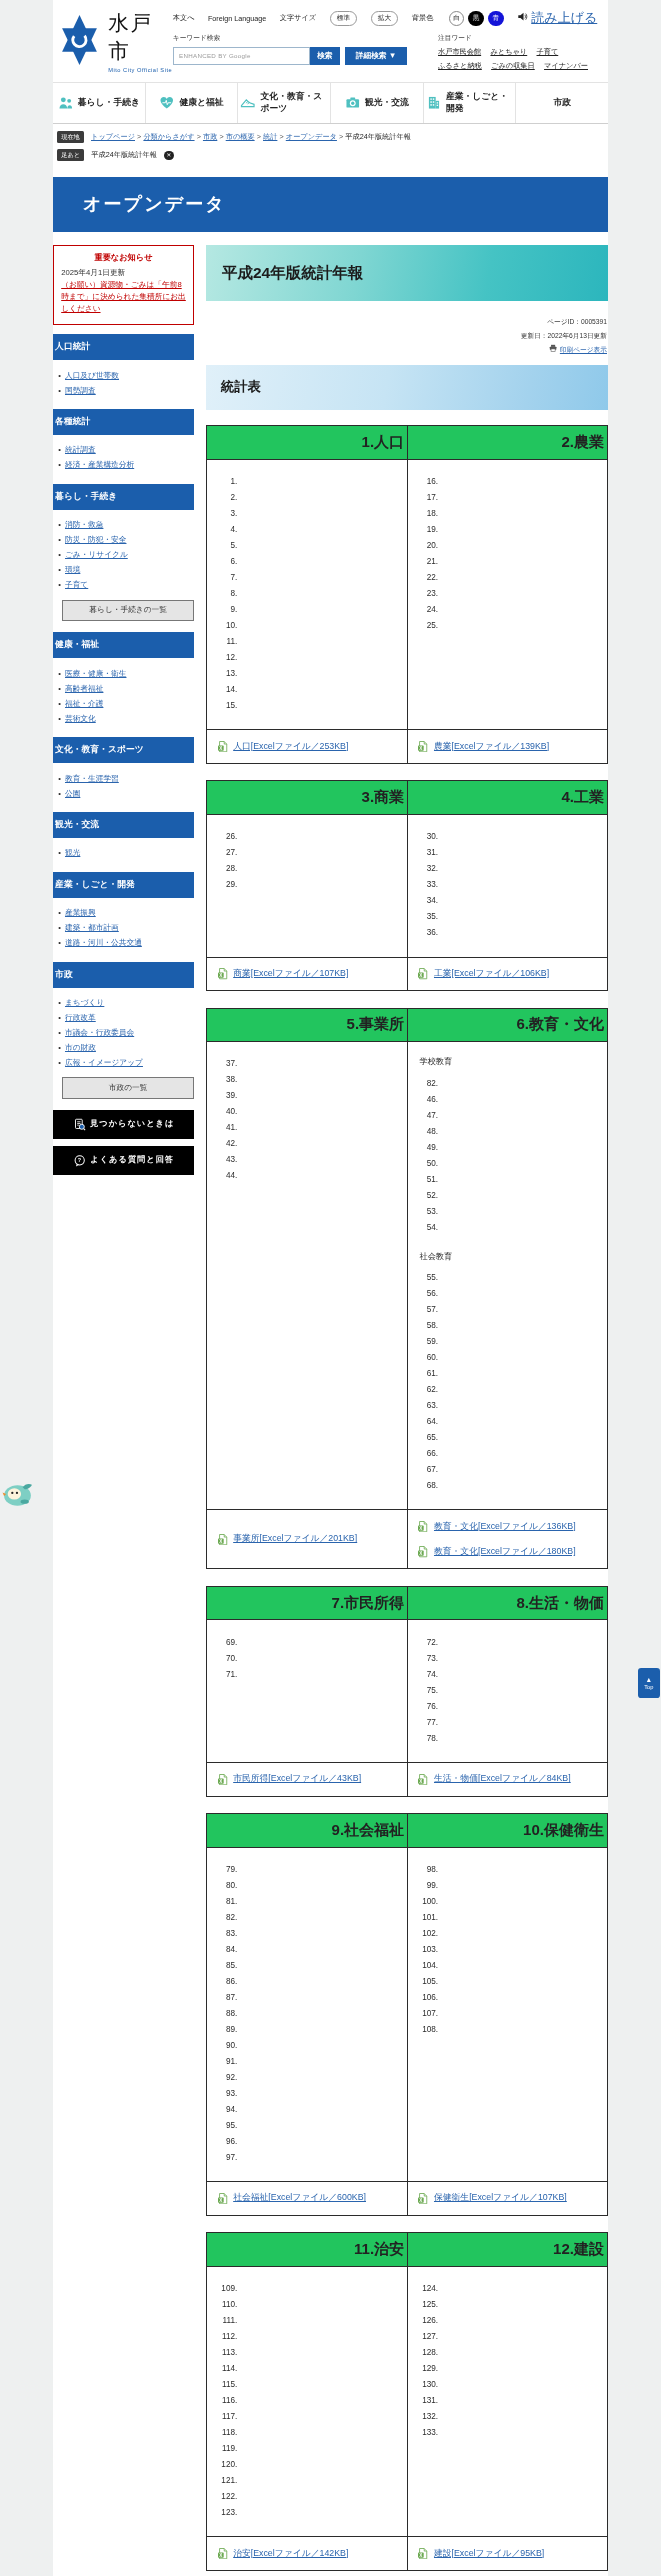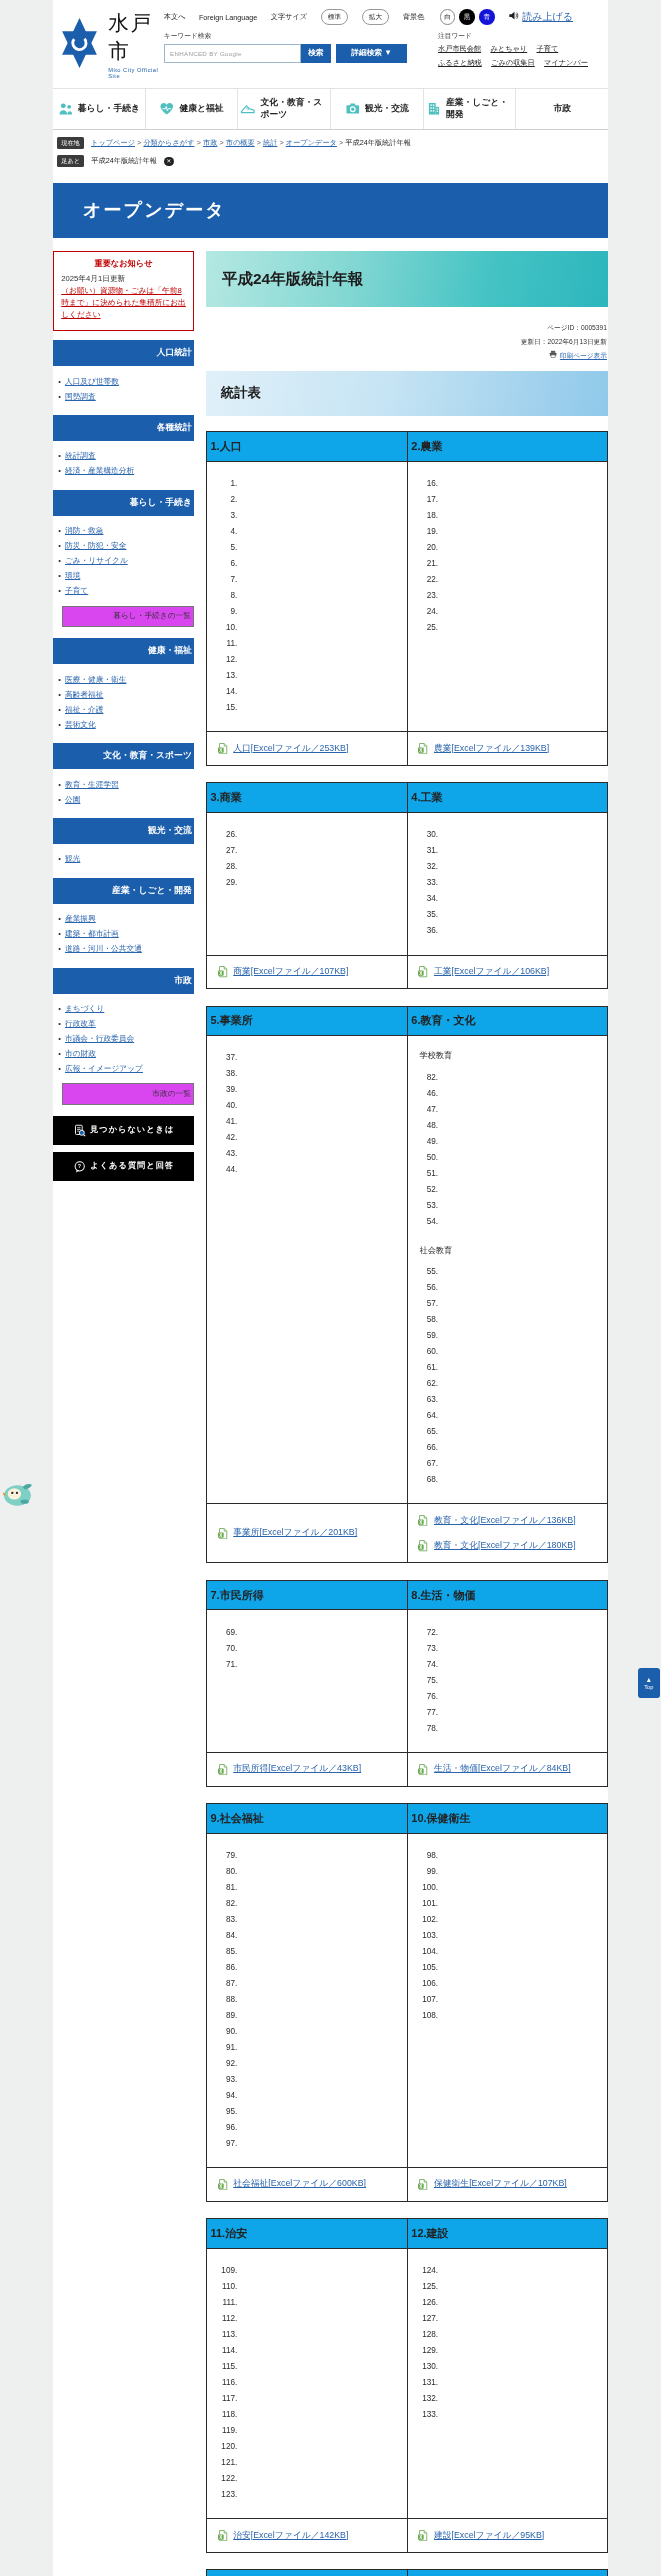--- a/index.html
+++ b/index.html
@@ -19,29 +19,29 @@
   .logo-jp { font-size: 20.6px; font-weight: normal; color: #111; letter-spacing: 1.5px; display: block; }
   .logo-en { font-size: 5.7px; color: #1b5eac; letter-spacing: 0.5px; display: block; margin-top: 2.1px; }
   .header-right { flex: 1; padding-top: 4.1px; }
   .utility-bar { display: flex; align-items: center; gap: 13.4px; font-size: 7.2px; }
   .utility-bar .plain { color: #222; text-decoration: none; }
   .pill { display: inline-block; border: 0.5px solid #999; border-radius: 8.2px; padding: 2.1px 6.2px; font-size: 6.7px; background: #fff; color: #222; cursor: pointer; }
   .circ { display: inline-flex; align-items: center; justify-content: center; width: 15.5px; height: 15.5px; border-radius: 50%; font-size: 6.7px; cursor: pointer; margin-left: 2.1px; }
   .circ.white { background: #fff; border: 0.5px solid #888; color: #222; }
   .circ.black { background: #000; color: #fff; }
   .circ.blue  { background: #1414d8; color: #fff; }
-  .readout { display: inline-flex; align-items: center; gap: 3.1px; font-size: 10px; }
+  .readout { display: inline-flex; align-items: center; gap: 3.1px; font-size: 13px; }
   .search-row { display: flex; margin-top: 7.2px; gap: 31px; }
   .search-label, .featured-label { font-size: 6.7px; color: #333; margin-bottom: 3.1px; }
   .search-controls { display: flex; }
   .search-input { width: 137px; height: 18.5px; border: 0.5px solid #9db6cc; background: #fff; display: flex; align-items: center; padding-left: 5.2px; cursor: text; }
   .watermark { color: #9a9a9a; font-size: 6.2px; letter-spacing: 0.3px; }
   .btn-blue { background: #1b5eac; color: #fff; border: none; font-size: 7.7px; font-weight: bold; cursor: pointer; }
   .search-btn { width: 30px; height: 18.5px; }
-  .adv-btn { width: 71px; height: 18.5px; margin-left: 5.2px; }
+  .adv-btn { width: 62px; height: 18.5px; margin-left: 5.2px; }
   .featured-links { width: 170px; display: flex; flex-wrap: wrap; gap: 4.1px 9.3px; font-size: 7.2px; }
   .featured-links a { color: #222; }
   .main-nav { display: flex; border-top: 0.5px solid #e3e3e3; border-bottom: 0.5px solid #cfcfcf; margin-top: 5.2px; }
   .nav-item { flex: 1; display: flex; align-items: center; justify-content: center; gap: 4.6px; padding: 8.2px 2.1px; font-size: 8.8px; font-weight: bold; color: #222; border-left: 0.5px solid #e3e3e3; cursor: pointer; }
   .nav-item:first-child { border-left: none; }
   .nav-item svg { width: 15.5px; height: 15.5px; }
 
   
   .breadcrumb-area { padding: 7.2px 4.1px 2.1px 4.1px; font-size: 7.2px; }
   .crumb-row { margin-bottom: 6.2px; display: flex; align-items: center; flex-wrap: wrap; gap: 3.1px; }
@@ -57,37 +57,37 @@
   .content { display: flex; gap: 12.4px; margin-top: 13.4px; }
   .sidebar { width: 141px; flex: 0 0 141px; }
   .main { flex: 1; min-width: 0; }
 
   
   .notice { border: 0.5px solid #c00000; padding: 6.2px 7.2px 8.2px; margin-bottom: 9.3px; }
   .notice-title { color: #c00000; font-weight: bold; font-size: 8.2px; text-align: center; margin-bottom: 4.1px; }
   .notice-date { font-size: 7.7px; color: #333; margin-bottom: 1px; }
   .notice-link { color: #c00000; font-size: 7.7px; line-height: 1.6; display: block; }
   .side-group { margin-bottom: 11.3px; }
-  .side-head { background: #1b5eac; color: #fff; font-size: 8.8px; font-weight: bold; text-align: right; padding: 7.2px 2.1px; }
+  .side-head { background: #1b5eac; color: #fff; font-size: 8.8px; font-weight: bold; text-align: left; padding: 7.2px 2.1px; }
   .side-list { list-style: none; padding: 7.2px 2.1px 0 5.2px; }
   .side-list li { display: flex; align-items: baseline; gap: 4.1px; font-size: 7.7px; line-height: 1.95; }
   .side-list li::before { content: "•"; color: #333; }
-  .side-more { display: block; border: 0.5px solid #777; background: #d946ef; text-align: right; font-size: 7.7px; color: #333; text-decoration: none; padding: 4.6px 2.1px; margin: 7.2px 0 3.1px 9.3px; cursor: pointer; }
+  .side-more { display: block; border: 0.5px solid #777; background: #e5e5e5; text-align: center; font-size: 7.7px; color: #333; text-decoration: none; padding: 4.6px 2.1px; margin: 7.2px 0 3.1px 9.3px; cursor: pointer; }
   .side-big-btn { display: flex; align-items: flex-start; justify-content: center; gap: 4px; background: #000000; color: #fff; font-size: 8.2px; font-weight: bold; letter-spacing: 1px; text-decoration: none; padding: 7.7px 2.1px; margin-top: 7.2px; cursor: pointer; }
   .side-big-btn svg { width: 13.4px; height: 13.4px; }
 
   
   .page-title { background: linear-gradient(100deg, #b5e8e2 0%, #7fd6d2 38%, #45c3c4 70%, #2cb6bd 100%); font-size: 15.5px; font-weight: bold; color: #1c1c1c; padding: 17.5px 15.5px; }
   .page-meta { text-align: right; font-size: 6.7px; color: #333; margin: 13.4px 1px 5.2px; line-height: 2.1; }
   .print-link { display: inline-flex; align-items: center; gap: 3.1px; font-size: 6.7px; }
   .section-title { background: linear-gradient(100deg, #e0f0f9 0%, #c6e4f4 45%, #a3d2ed 80%, #8fc9ea 100%); font-size: 13.4px; font-weight: bold; color: #1c1c1c; padding: 13.4px 14.4px; margin: 8.2px 0 15.5px; }
 
   .box { display: grid; grid-template-columns: 1fr 1fr; border: 1px solid #2b2b2b; margin-bottom: 16.5px; background: #fff; }
   .cell-r { border-left: 0.5px solid #2b2b2b; }
-  .box-head { background: #0ea5e9; border-bottom: 0.5px solid #2b2b2b; text-align: left; font-size: 11px; font-weight: bold; padding: 6.7px 3.1px; }
+  .box-head { background: #22c55e; border-bottom: 0.5px solid #2b2b2b; text-align: right; font-size: 15px; font-weight: bold; padding: 6.7px 3.1px; }
   .box-body { padding: 14.4px 9.3px 15.5px 8.2px; font-size: 8.2px; color: #2b2b2b; }
   .group-label { margin: 0 0 8.2px 3.1px; }
   .group + .group { margin-top: 15.5px; }
   .item { display: flex; line-height: 1.95; }
   .item .num { flex: 0 0 3.1em; text-align: right; padding-right: .45em; }
   .box-foot { border-top: 0.5px solid #2b2b2b; padding: 10.3px 9.3px; display: flex; flex-direction: column; justify-content: center; gap: 13.4px; }
   .excel-link { display: inline-flex; align-items: center; gap: 5.2px; font-size: 8.8px; }
   .excel-link svg { width: 11.3px; height: 11.3px; flex: 0 0 11.3px; }
 
   

